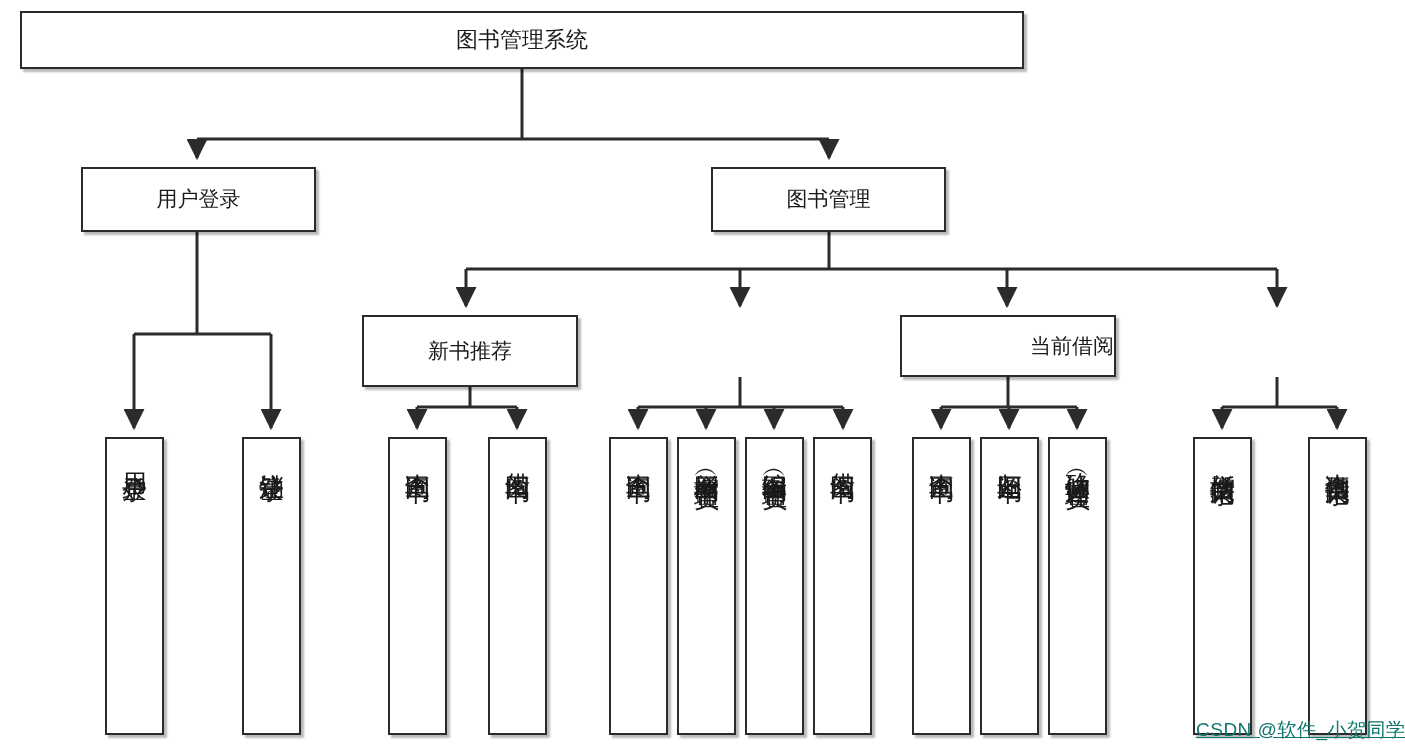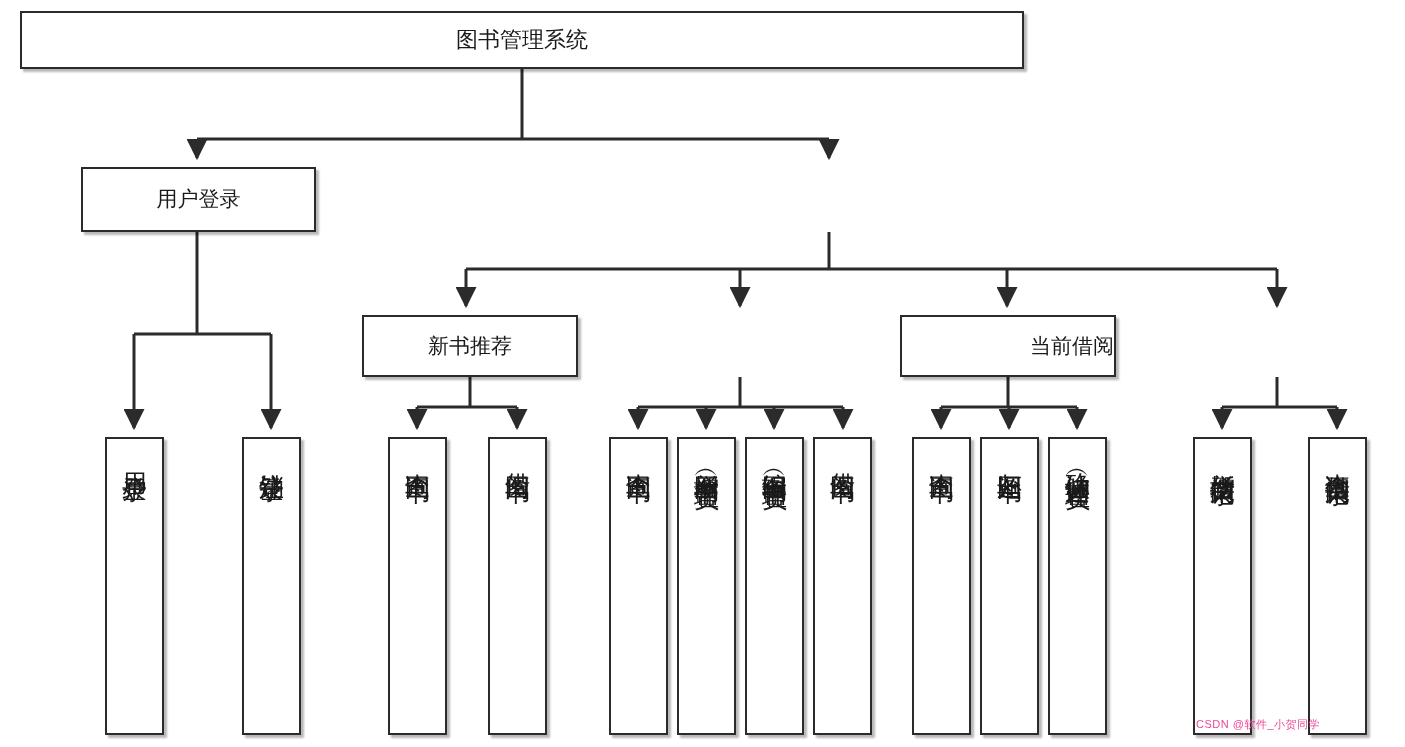--- a/index.html
+++ b/index.html
@@ -60,24 +60,25 @@
     text-orientation: upright;
     font-size: 25px;
     line-height: 1;
     letter-spacing: 2px;
     white-space: pre-wrap;
   }
   .watermark {
     position: absolute;
     left: 1196px;
     top: 717px;
-    font-size: 11px;
-    color: #ec4899;
+    font-size: 19px;
+    color: #0f766e;
     white-space: nowrap;
     letter-spacing: 0.5px;
+    text-decoration: underline;
   }
 </style>
 </head>
 <body>
 
 <div id="canvas">
 
   <svg id="wires" viewBox="0 0 1405 747">
     <defs>
       <marker id="arrow" viewBox="0 0 10 10" refX="9" refY="5" markerWidth="7" markerHeight="7" orient="auto-start-reverse">
@@ -128,22 +129,25 @@
     </g>
   </svg>
 
   <div class="node horiz root" style="left:20px; top:11px; width:1004px; height:58px;">
     <span class="label">图书管理系统</span>
   </div>
 
   <div class="node horiz" style="left:81px; top:167px; width:235px; height:65px;">
     <span class="label">用户登录</span>
   </div>
+  <div class="node horiz" style="left:711px; top:167px; width:235px; height:65px;">
+    <span class="label">图书管理</span>
+  </div>
 
-  <div class="node horiz" style="left:362px; top:315px; width:216px; height:62px;">
+  <div class="node horiz" style="left:362px; top:315px; width:216px; height:72px;">
     <span class="label">新书推荐</span>
   </div>
   <div class="node horiz" style="left:900px; top:315px; width:216px; height:62px;justify-content:flex-end;">
     <span class="label">当前借阅</span>
   </div>
 
   <div class="node vert" style="left:105px; top:437px; width:59px; height:298px;">
     <span class="label">用户登录</span>
   </div>
   <div class="node vert" style="left:242px; top:437px; width:59px; height:298px;">

